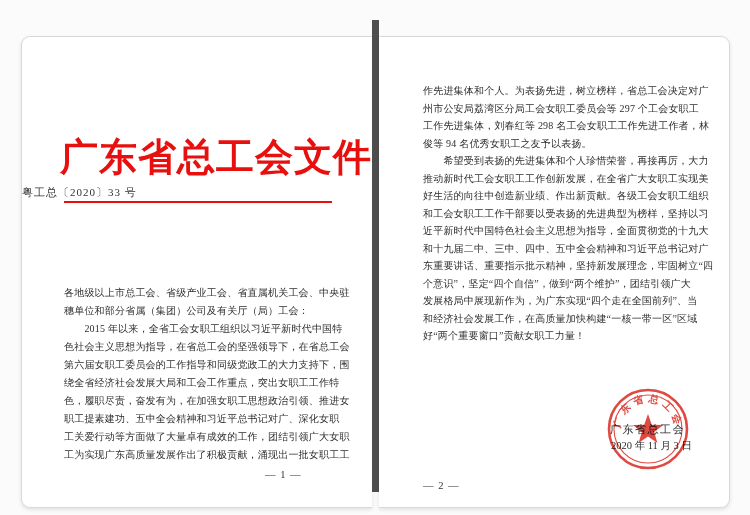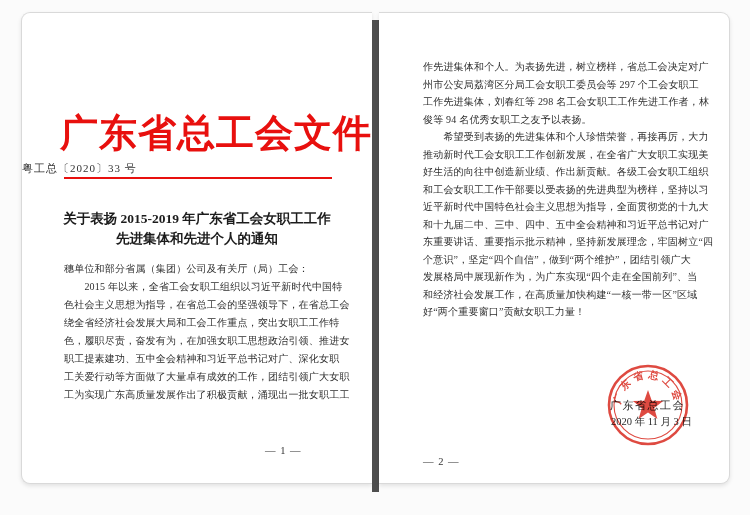--- a/index.html
+++ b/index.html
@@ -10,21 +10,21 @@
   html,body{margin:0;padding:0;}
   body{
     width:750px;height:515px;
     background:#fbfbfb;
     font-family:"Liberation Serif","DejaVu Serif",serif;
     color:var(--text);
     overflow:hidden;
   }
   .stage{position:relative;width:750px;height:515px;}
   .page{
-    position:absolute;top:12px;width:351px;height:472px;
+    position:absolute;top:36px;width:351px;height:472px;
     background:#ffffff;border:1px solid #d9d9d9;box-sizing:border-box;
     box-shadow:0 2px 4px rgba(0,0,0,.10);
     padding-left:15px;
   }
   .page1{left:21px;border-radius:9px 0 0 9px;border-right:none;}
   .page2{left:379px;border-radius:0 9px 9px 0;border-left:none;}
   .spine{position:absolute;left:372px;top:20px;width:7px;height:472px;background:#4e4e4e;}
 
   
   .org-title{
@@ -78,28 +78,26 @@
 </style>
 </head>
 <body>
 
 <div class="stage">
 
   <div class="page page1">
     <div class="org-title">广东省总工会文件</div>
     <div class="doc-number">粤工总〔2020〕33 号</div>
     <div class="red-line"></div>
-    <div class="doc-title">
-      <div>关于表扬 2015-2019 年广东省工会女职工工作</div>
-      <div>先进集体和先进个人的通知</div>
-    </div>
     <div class="body body1">
+        <div class="line">各地级以上市总工会、省级产业工会、省直属机关工会、中央驻</div>
         <div class="line">穗单位和部分省属（集团）公司及有关厅（局）工会：</div>
         <div class="line">　　2015 年以来，全省工会女职工组织以习近平新时代中国特</div>
         <div class="line">色社会主义思想为指导，在省总工会的坚强领导下，在省总工会</div>
+        <div class="line">第六届女职工委员会的工作指导和同级党政工的大力支持下，围</div>
         <div class="line">绕全省经济社会发展大局和工会工作重点，突出女职工工作特</div>
         <div class="line">色，履职尽责，奋发有为，在加强女职工思想政治引领、推进女</div>
         <div class="line">职工提素建功、五中全会精神和习近平总书记对广、深化女职</div>
         <div class="line">工关爱行动等方面做了大量卓有成效的工作，团结引领广大女职</div>
         <div class="line">工为实现广东高质量发展作出了积极贡献，涌现出一批女职工工</div>
       </div>
     <div class="pagenum pn1">— 1 —</div>
   </div>
 
   <div class="spine"></div>

